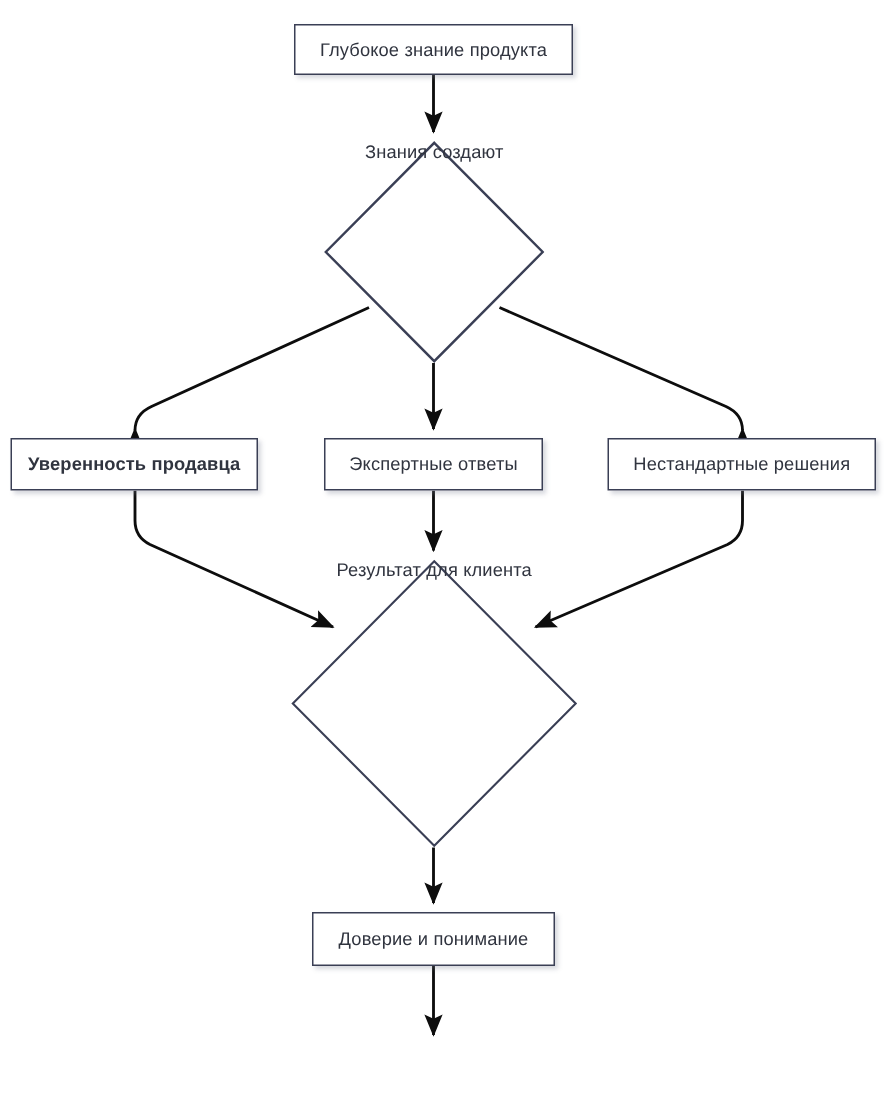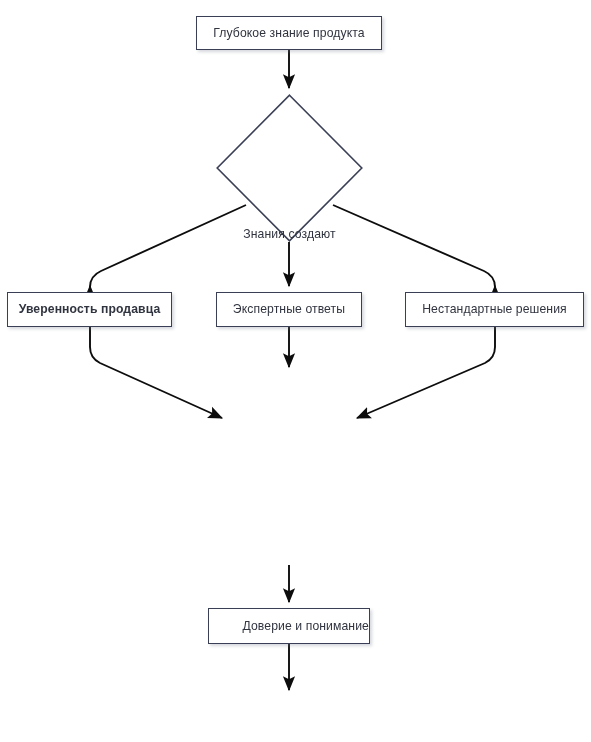--- a/index.html
+++ b/index.html
@@ -53,21 +53,21 @@
     position: absolute;
     left: 0;
     top: 0;
     width: 100%;
     height: 100%;
   }
   .diamond-label-wrap {
     position: relative;
     z-index: 2;
     display: flex;
-    align-items: flex-end;
+    align-items: flex-start;
     justify-content: center;
     width: 100%;
     height: 100%;
   }
 </style>
 </head>
 <body>
 
 <div id="diagram-root">
 
@@ -133,19 +133,27 @@
   </div>
 
   <div class="node node-box" style="left:216px; top:292px; width:146px; height:35px;">
     <span class="node-label">Экспертные ответы</span>
   </div>
 
   <div class="node node-box" style="left:405px; top:292px; width:179px; height:35px;">
     <span class="node-label">Нестандартные решения</span>
   </div>
 
+  <div class="node node-diamond" style="left:194px; top:373px; width:191px; height:192px;">
+    <svg class="diamond-shape" viewBox="0 0 191 192" preserveAspectRatio="none">
+      <polygon points="95.5,1.2 189.8,96 95.5,190.8 1.2,96" fill="#ffffff" stroke="#3a3f55" stroke-width="1.4"></polygon>
+    </svg>
+    <div class="diamond-label-wrap">
+      <span class="node-label">Результат для клиента</span>
+    </div>
+  </div>
 
-  <div class="node node-box" style="left:208px; top:608px; width:162px; height:36px;justify-content:flex-end;">
+  <div class="node node-box" style="left:208px; top:608px; width:162px; height:36px;">
     <span class="node-label">Доверие и понимание</span>
   </div>
 
 
 </div>
 
 </body></html>

